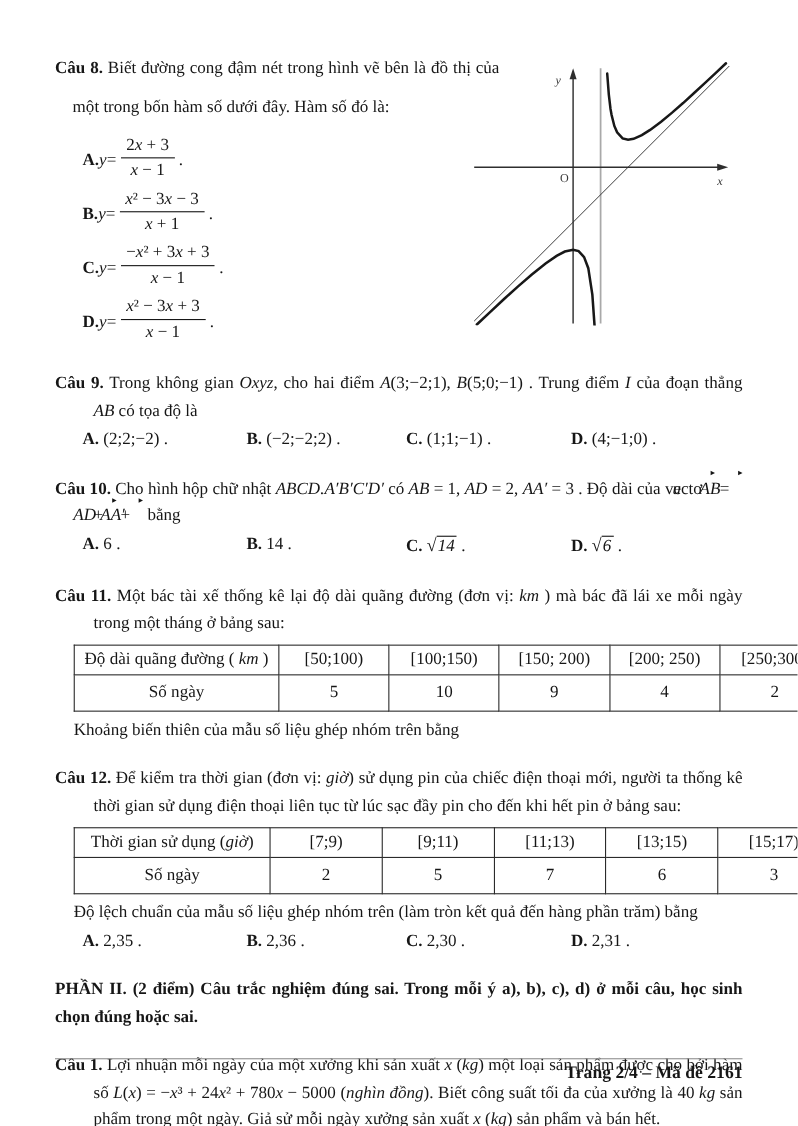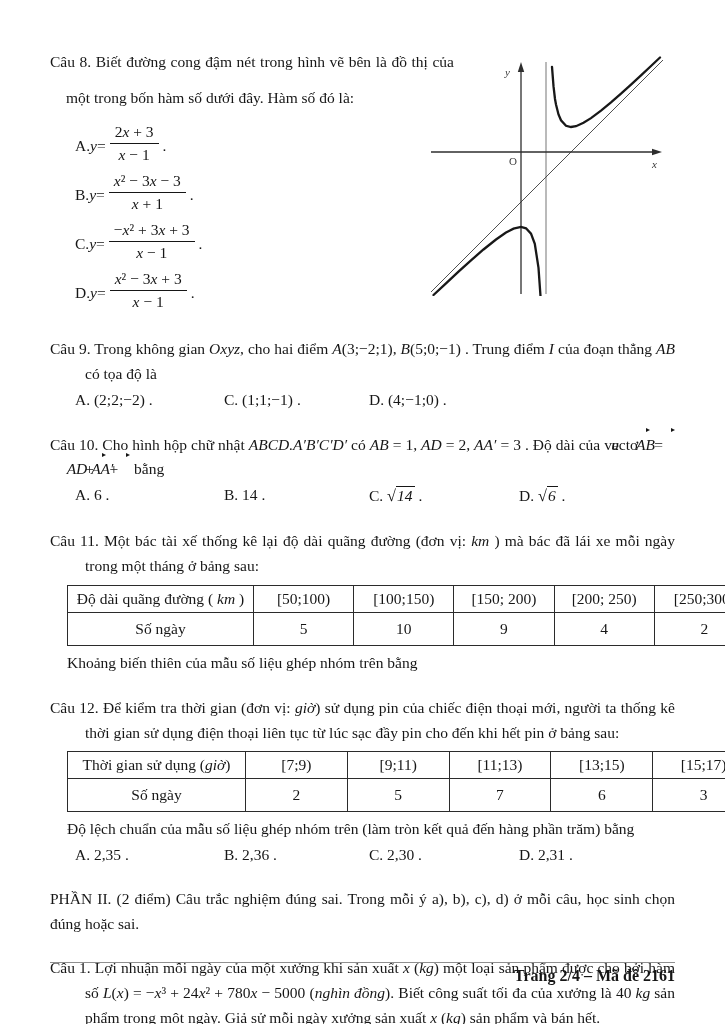--- a/index.html
+++ b/index.html
@@ -3,21 +3,21 @@
 <meta charset="utf-8">
 <style>
   html,body{margin:0;padding:0;}
   body{
     width:725px;height:1024px;background:#ffffff;color:#161616;
     font-family:"Liberation Serif","DejaVu Serif",serif;
     font-size:15.5px;position:relative;overflow:hidden;
   }
   .page{box-sizing:border-box;padding:44px 50px 0 50px;height:100%;position:relative;}
   p{margin:0;}
-  b{font-weight:normal;}
+  b{font-weight:bold;}
   i{font-style:italic;}
   .qp{text-align:justify;line-height:1.6;}
   .hang35{padding-left:35px;text-indent:-35px;margin-top:20px;}
   .hang16{padding-left:16px;text-indent:-16px;}
   .section{margin-bottom:9px;}
 
   
   .q8{position:relative;min-height:252px;}
   .q8 .qtext{width:388px;line-height:2.3;}
   .q8fig{position:absolute;top:12px;right:-14px;width:258px;height:240px;}
@@ -106,20 +106,21 @@
             <span class="fn"><i>x</i>² − 3<i>x</i> + 3</span>
             <span class="fd"><i>x</i> − 1</span>
           </span>.</div>
     </div>
   </section>
 
   <section class="section">
     <p class="qp hang35"><b>Câu 9.</b> Trong không gian <i>Oxyz</i>, cho hai điểm <i>A</i>(3;−2;1), <i>B</i>(5;0;−1) . Trung điểm <i>I</i> của đoạn thẳng <i>AB</i> có tọa độ là</p>
     <div class="optrow">
       <span><b>A.</b> (2;2;−2) .</span>
+      <span><b>B.</b> (−2;−2;2) .</span>
       <span><b>C.</b> (1;1;−1) .</span>
       <span><b>D.</b> (4;−1;0) .</span>
     </div>
   </section>
 
   <section class="section">
     <p class="qp hang35"><b>Câu 10.</b> Cho hình hộp chữ nhật <i>ABCD.A′B′C′D′</i> có <i>AB</i> = 1, <i>AD</i> = 2, <i>AA′</i> = 3 . Độ dài của vectơ <span class="vec">u</span> = <span class="vec">AB</span> + <span class="vec">AD</span> + <span class="vec">AA′</span> bằng</p>
     <div class="optrow">
       <span><b>A.</b> 6 .</span>
       <span><b>B.</b> 14 .</span>

